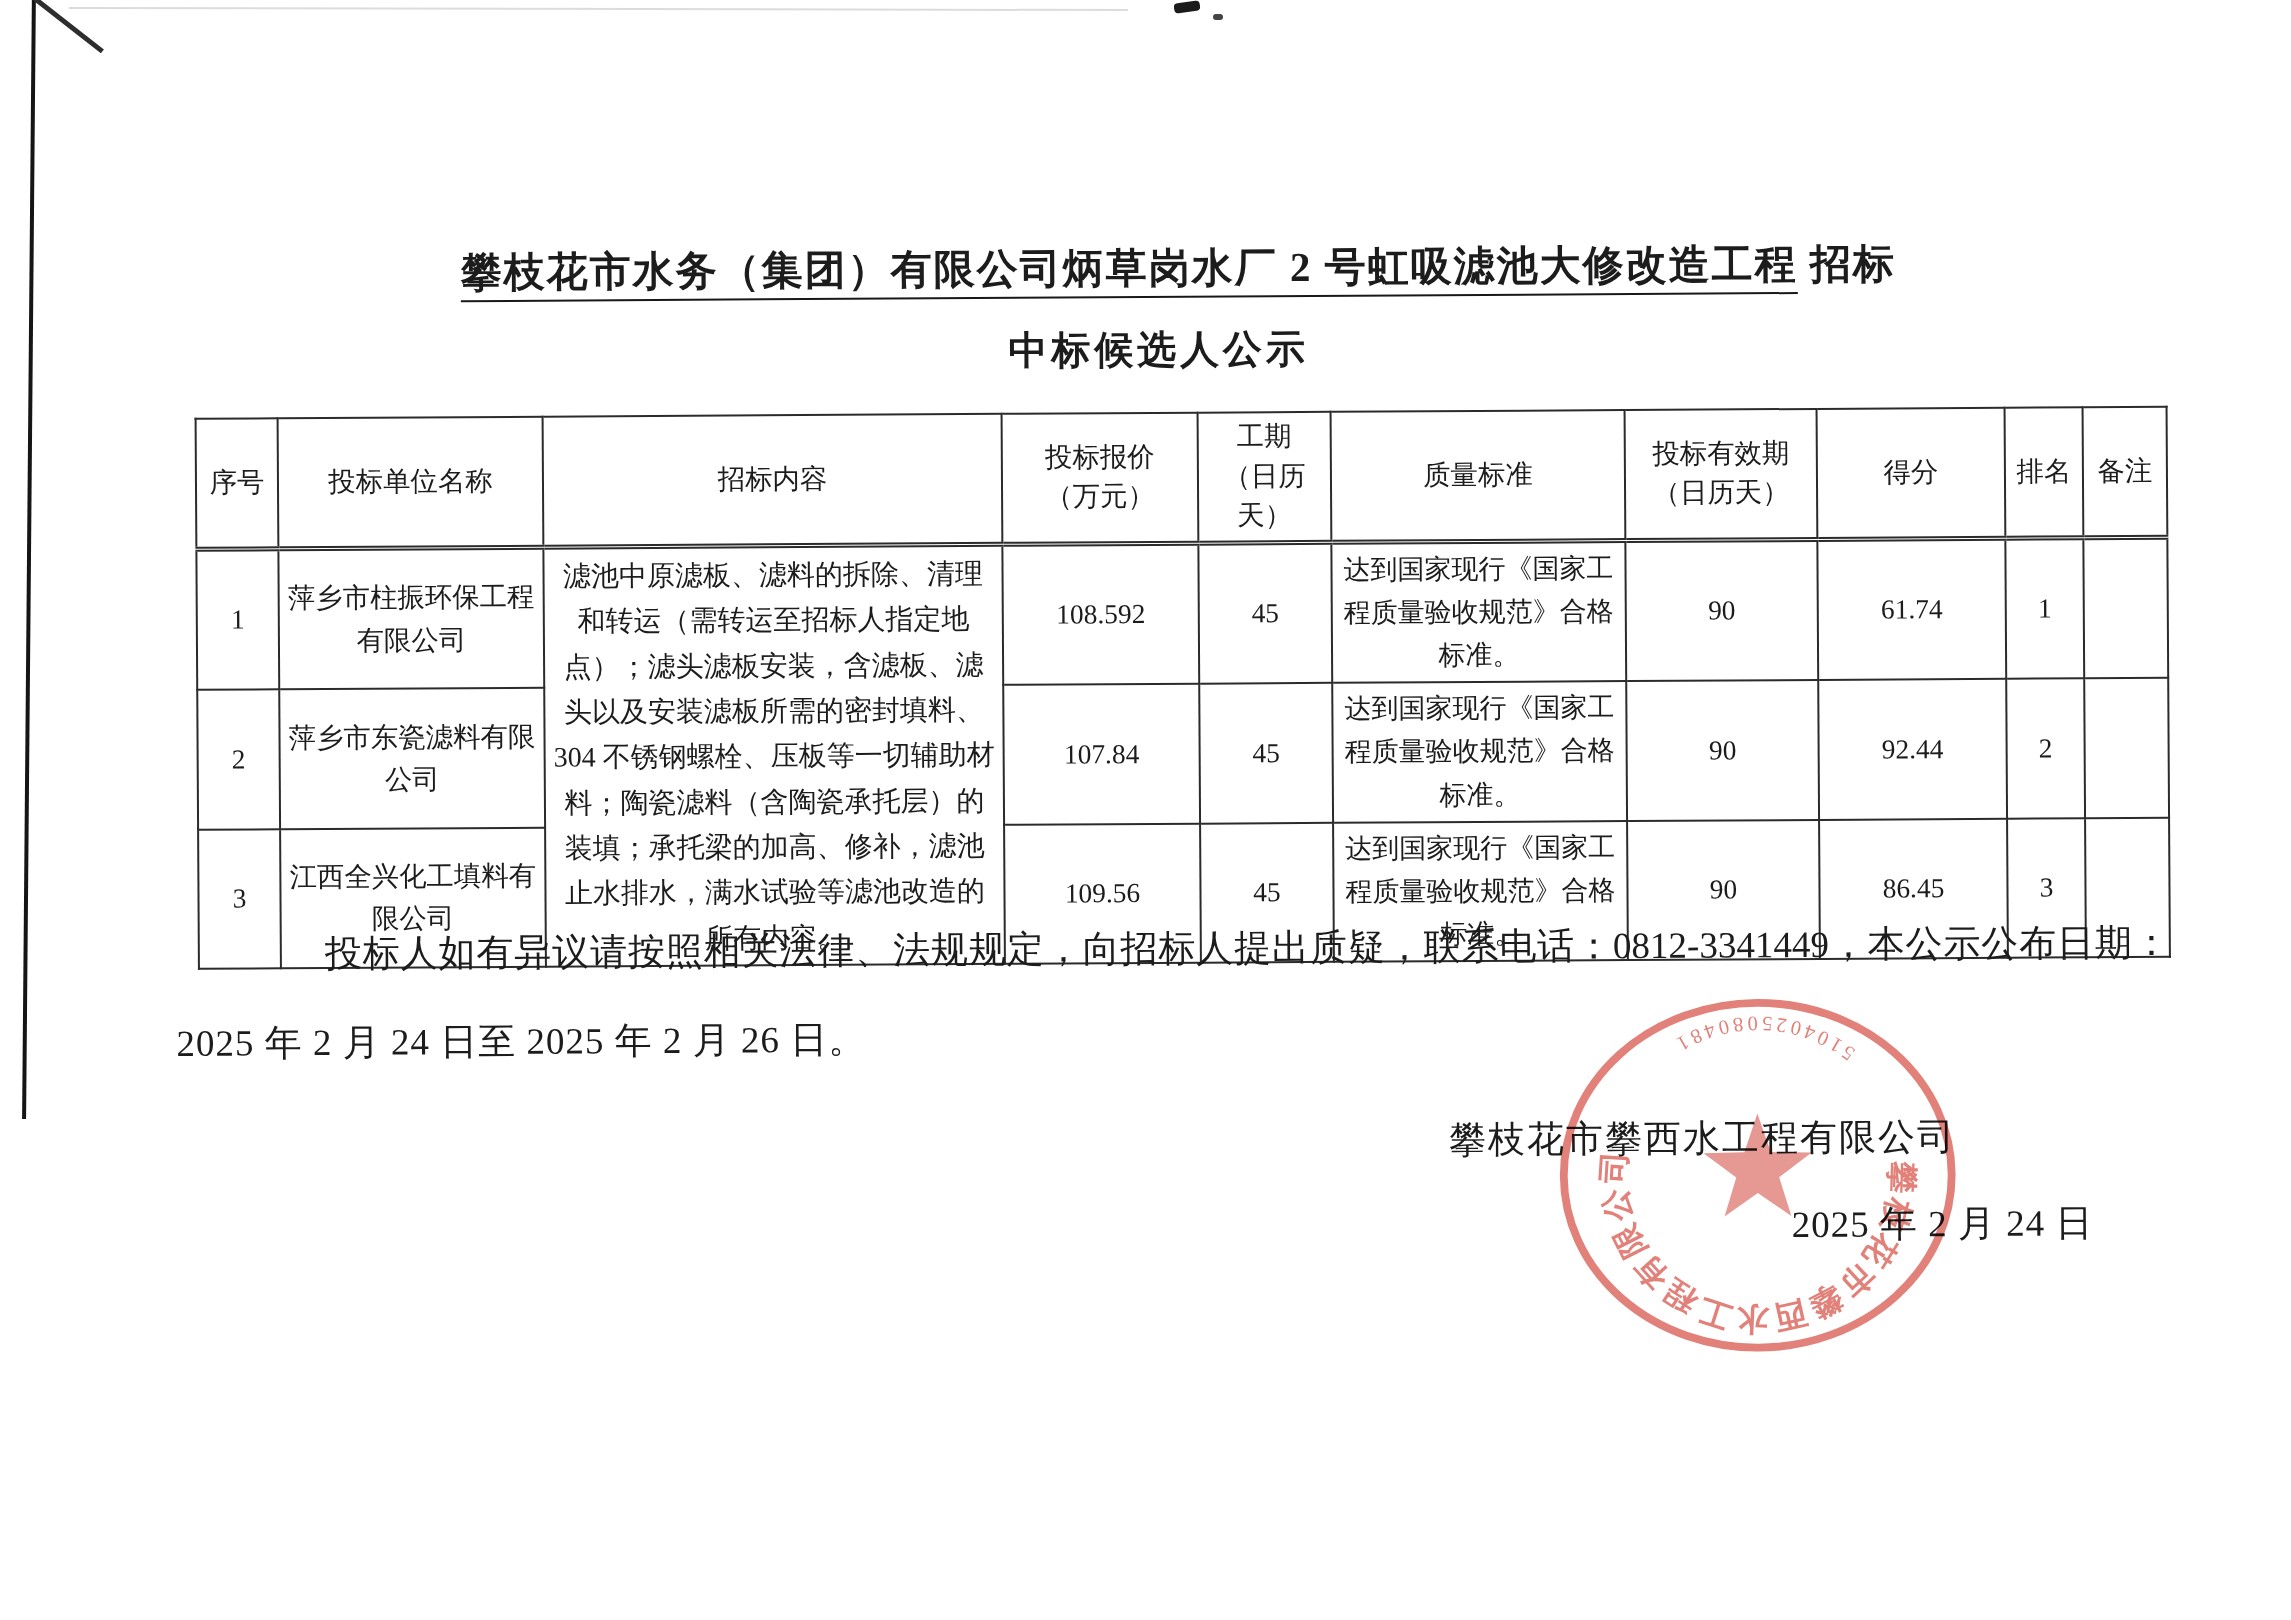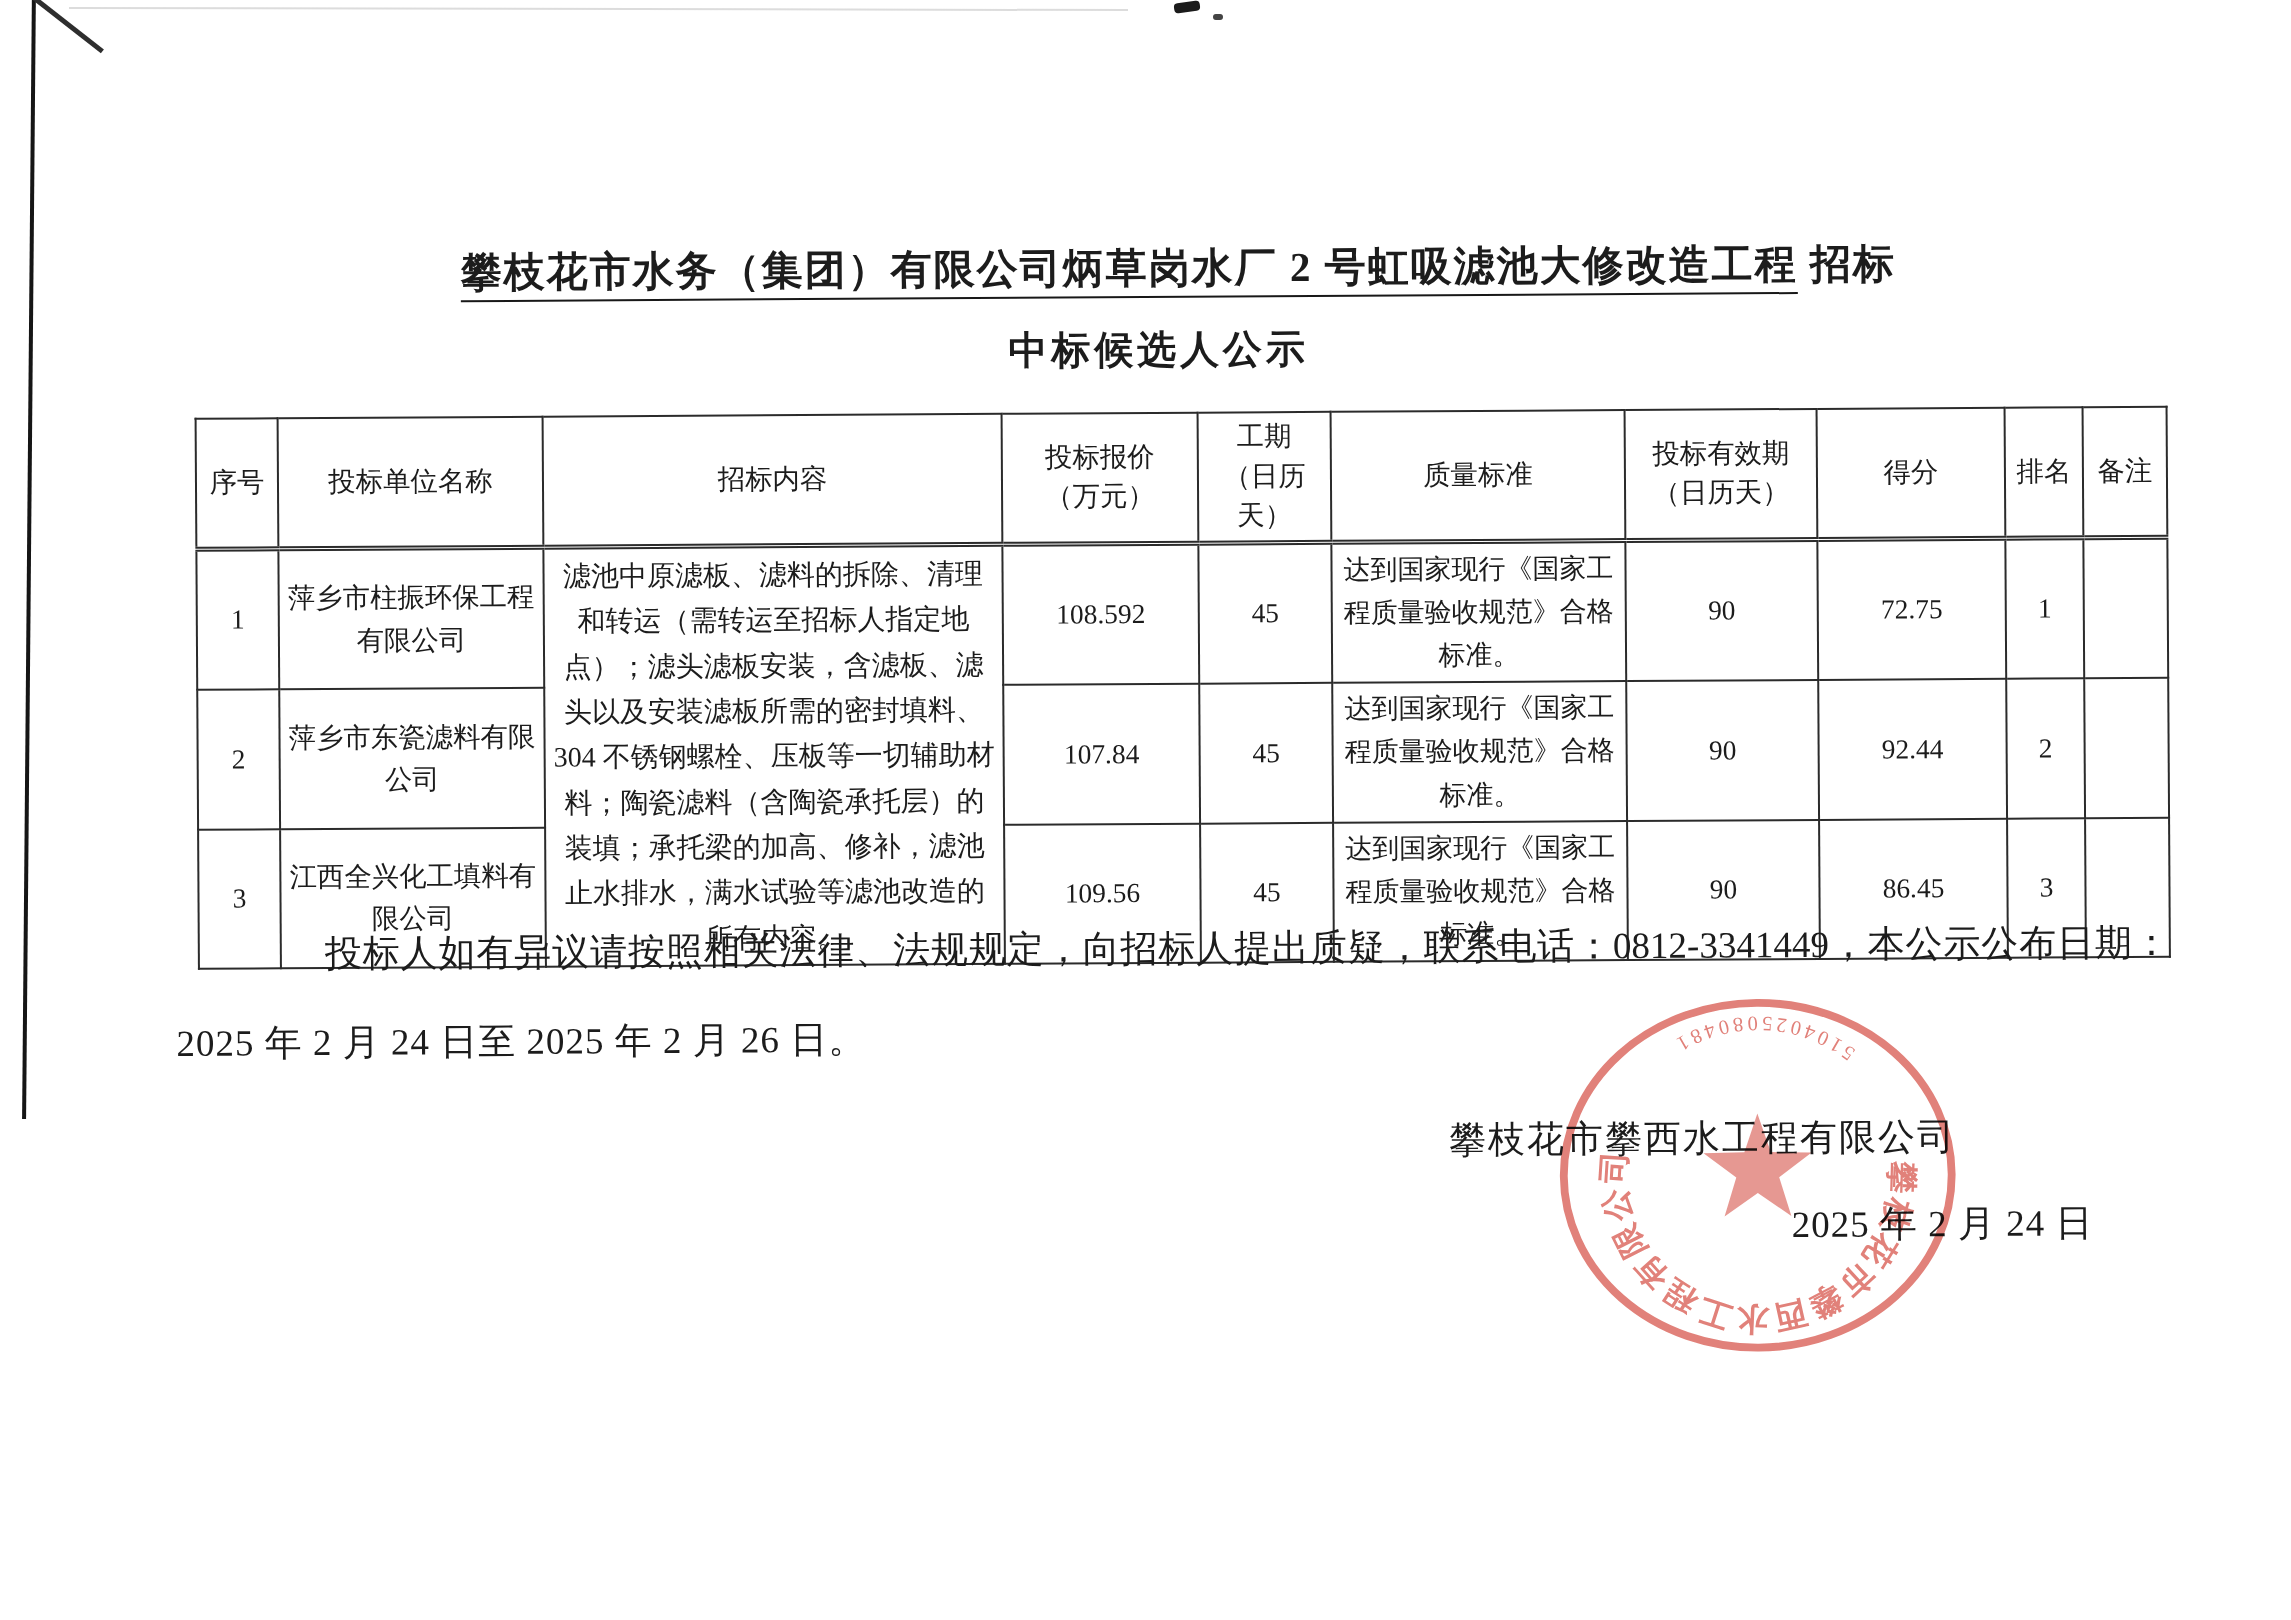--- a/index.html
+++ b/index.html
@@ -102,21 +102,21 @@
     </thead>
     <tbody>
       <tr>
         <td>1</td>
         <td class="company-cell">萍乡市柱振环保工程有限公司</td>
         <td class="content-cell" rowspan="3">滤池中原滤板、滤料的拆除、清理和转运（需转运至招标人指定地点）；滤头滤板安装，含滤板、滤头以及安装滤板所需的密封填料、304 不锈钢螺栓、压板等一切辅助材料；陶瓷滤料（含陶瓷承托层）的装填；承托梁的加高、修补，滤池止水排水，满水试验等滤池改造的所有内容。</td>
         <td>108.592</td>
         <td>45</td>
         <td class="quality-cell">达到国家现行《国家工程质量验收规范》合格标准。</td>
         <td>90</td>
-        <td>72.75</td>
+        <td>61.74</td>
         <td>1</td>
         <td></td>
       </tr>
       <tr>
         <td>2</td>
         <td class="company-cell">萍乡市东瓷滤料有限公司</td>
         <td>107.84</td>
         <td>45</td>
         <td class="quality-cell">达到国家现行《国家工程质量验收规范》合格标准。</td>
         <td>90</td>

